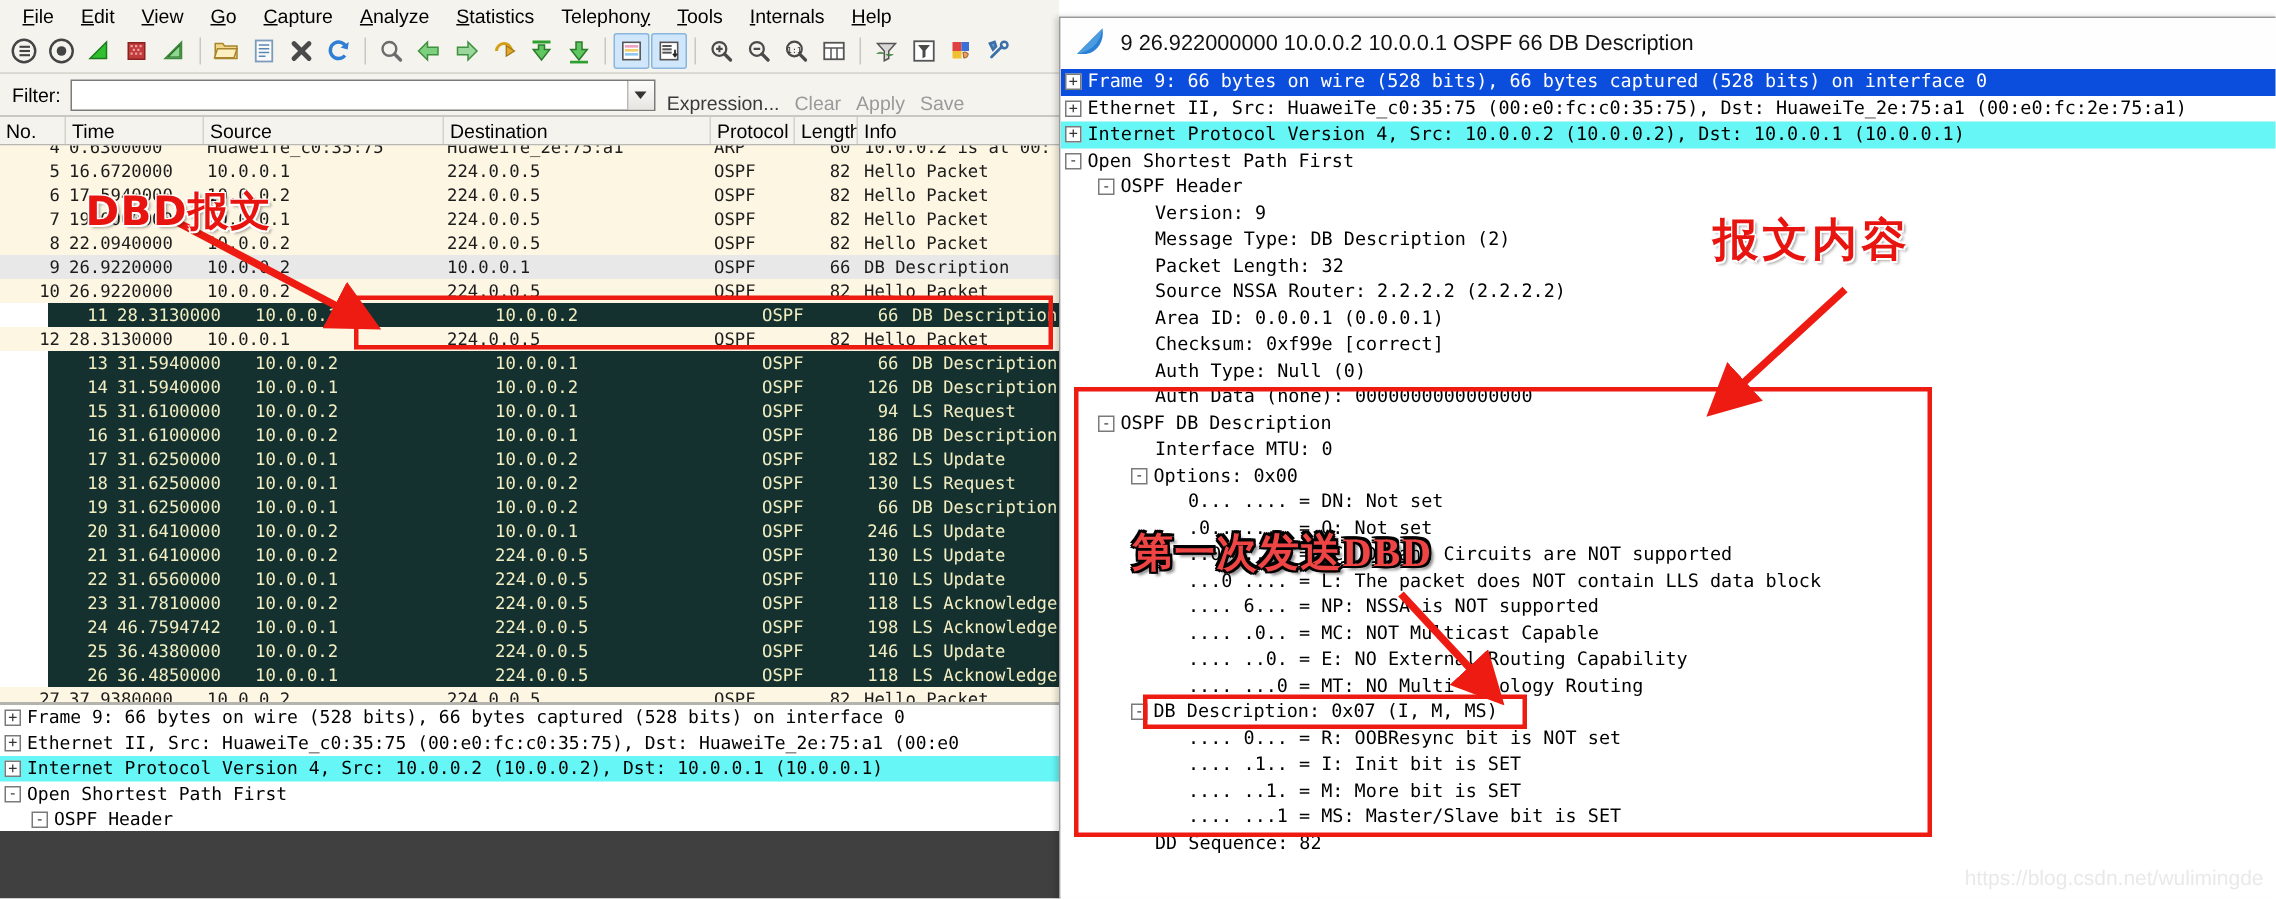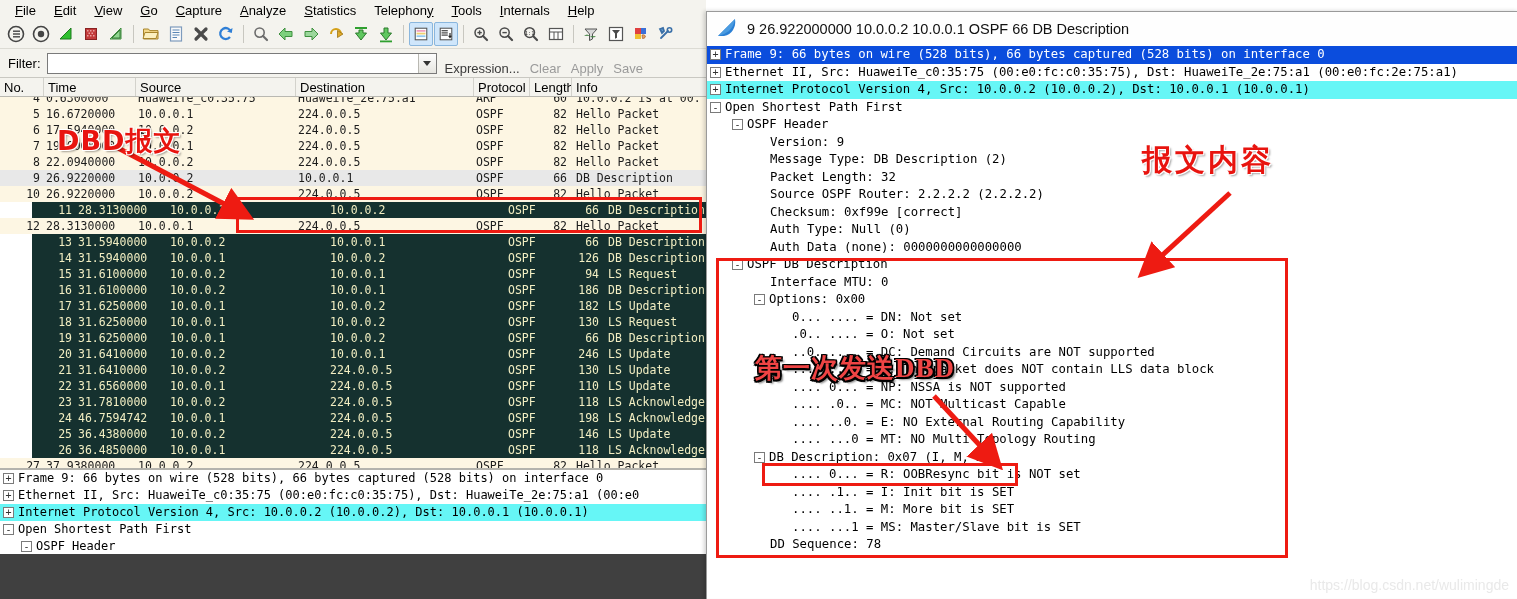--- a/index.html
+++ b/index.html
@@ -613,21 +613,26 @@
         <span>Message Type: DB Description (2)</span>
       </div>
       <div class="pw-line">
         <span style="display: inline-block; width: 44px;"></span>
         <span style="display: inline-block; width: 19px;"></span>
         <span>Packet Length: 32</span>
       </div>
       <div class="pw-line">
         <span style="display: inline-block; width: 44px;"></span>
         <span style="display: inline-block; width: 19px;"></span>
-        <span>Source OSPF Router: 2.2.2.2 (2.2.2.2)</span>
+        <span>Source NSSA Router: 2.2.2.2 (2.2.2.2)</span>
+      </div>
+      <div class="pw-line">
+        <span style="display: inline-block; width: 44px;"></span>
+        <span style="display: inline-block; width: 19px;"></span>
+        <span>Area ID: 0.0.0.1 (0.0.0.1)</span>
       </div>
       <div class="pw-line">
         <span style="display: inline-block; width: 44px;"></span>
         <span style="display: inline-block; width: 19px;"></span>
         <span>Checksum: 0xf99e [correct]</span>
       </div>
       <div class="pw-line">
         <span style="display: inline-block; width: 44px;"></span>
         <span style="display: inline-block; width: 19px;"></span>
         <span>Auth Type: Null (0)</span>
@@ -668,21 +673,21 @@
         <span>..0. .... = DC: Demand Circuits are NOT supported</span>
       </div>
       <div class="pw-line">
         <span style="display: inline-block; width: 66px;"></span>
         <span style="display: inline-block; width: 19px;"></span>
         <span>...0 .... = L: The packet does NOT contain LLS data block</span>
       </div>
       <div class="pw-line">
         <span style="display: inline-block; width: 66px;"></span>
         <span style="display: inline-block; width: 19px;"></span>
-        <span>.... 0... = NP: NSSA is NOT supported</span>
+        <span>.... 6... = NP: NSSA is NOT supported</span>
       </div>
       <div class="pw-line">
         <span style="display: inline-block; width: 66px;"></span>
         <span style="display: inline-block; width: 19px;"></span>
         <span>.... .0.. = MC: NOT Multicast Capable</span>
       </div>
       <div class="pw-line">
         <span style="display: inline-block; width: 66px;"></span>
         <span style="display: inline-block; width: 19px;"></span>
         <span>.... ..0. = E: NO External Routing Capability</span>
@@ -713,21 +718,21 @@
         <span>.... ..1. = M: More bit is SET</span>
       </div>
       <div class="pw-line">
         <span style="display: inline-block; width: 66px;"></span>
         <span style="display: inline-block; width: 19px;"></span>
         <span>.... ...1 = MS: Master/Slave bit is SET</span>
       </div>
       <div class="pw-line">
         <span style="display: inline-block; width: 44px;"></span>
         <span style="display: inline-block; width: 19px;"></span>
-        <span>DD Sequence: 78</span>
+        <span>DD Sequence: 82</span>
       </div>
     </div>
 </div>
 
 <div class="redbox" style="left:236px;top:197px;width:466px;height:36px;"></div>
 <div class="redbox" style="left:716px;top:258px;width:572px;height:300px;"></div>
 <div class="redbox" style="left:762px;top:463px;width:256px;height:23px;"></div>
 
 <svg class="ann" style="left:110px;top:140px;width:150px;height:85px;">
   <defs>

